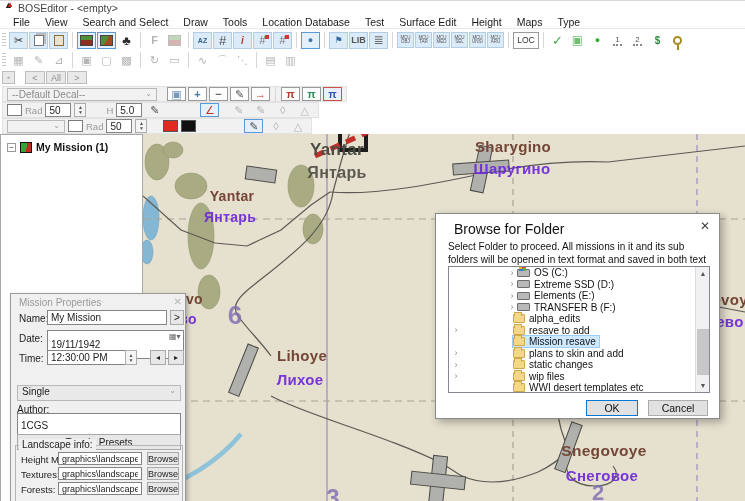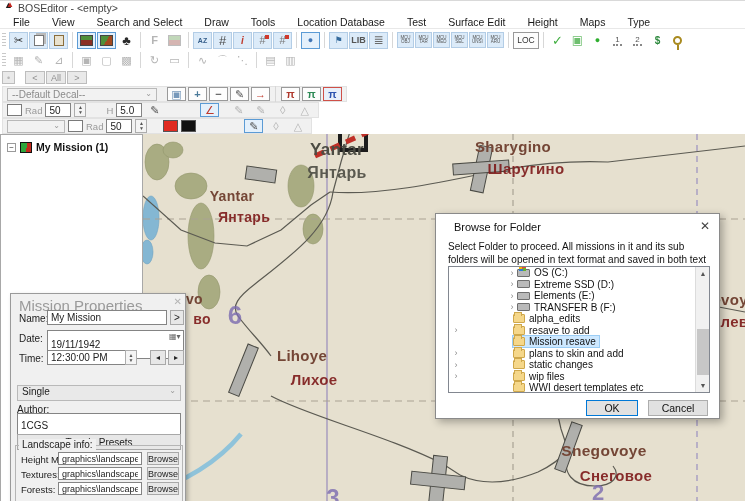--- a/index.html
+++ b/index.html
@@ -6,21 +6,21 @@
   html,body { background:#fff; }
   body { font-family:"Liberation Sans","DejaVu Sans",sans-serif; }
   .win { position:relative; width:745px; height:501px; overflow:hidden; background:#fff; border-top:1px solid #d9d9d9; }
 
   
   .titlebar { position:absolute; left:0; top:0; width:745px; height:14px; display:flex; align-items:center; gap:4px; padding-left:4px; background:#fff; }
   .appicon { width:10px; height:10px; position:relative; }
   .appicon:before { content:"▲"; position:absolute; left:0; top:-3px; font-size:9px; color:#1a1a1a; }
   .appicon:after { content:"▲"; position:absolute; left:2px; top:-3px; font-size:8px; color:#c2231d; }
   .title-text { font-size:10.5px; color:#444; }
-  .menubar { position:absolute; left:0; top:14px; width:745px; height:14px; display:flex; align-items:center; gap:8px; padding-left:6px; background:#fff; border-bottom:1px solid #e8e8e8; }
+  .menubar { position:absolute; left:0; top:14px; width:745px; height:14px; display:flex; align-items:center; gap:1px; padding-left:6px; background:#fff; border-bottom:1px solid #e8e8e8; }
   .menu-item { font-size:10.5px; color:#1a1a1a; padding:0 7px; cursor:default; }
 
   
   .tbrow { position:absolute; display:flex; align-items:center; gap:1px; }
   .sep { width:1px; height:16px; background:#d7d7d7; margin:0 3px; }
   .grip { width:4px; height:15px; margin-right:2px;
           background:repeating-linear-gradient(to bottom,#c9c9c9 0 1px,transparent 1px 3px); }
   .btn { display:inline-flex; align-items:center; justify-content:center; width:19px; height:17px;
          background:#dcebf9; border:1px solid #b3cde6; font-size:11px; color:#333; position:relative; }
   .btn.white { background:#fdfdfd; border-color:#9a9a9a; }
@@ -51,40 +51,40 @@
   .tp-item { display:flex; align-items:center; gap:4px; margin:6px 0 0 6px; }
   .expbox { width:9px; height:9px; border:1px solid #9a9a9a; background:#fff; font-size:8px; line-height:7px; text-align:center; color:#333; }
   .tp-ico { width:12px; height:11px; border:1px solid #111; background:linear-gradient(100deg,#2fa63c 0 55%,#c22a1d 55% 100%); }
   .tp-label { font-size:10.5px; font-weight:bold; color:#111; }
 
   
   .map { position:absolute; left:143px; top:133px; width:602px; height:368px; background:#e6e0cf; overflow:hidden; }
   .map svg { position:absolute; left:0; top:0; }
   .mlabel { position:absolute; transform:translateX(-50%); font-weight:bold; white-space:nowrap; letter-spacing:.3px; }
   .lab-en { color:#744636; }
-  .lab-ru { color:#7f1d1d; opacity:.92;margin-left:14px; }
+  .lab-ru { color:#6d28d9; opacity:.92; }
   .lab-dark { color:#4c4c43; }
   .gridnum { position:absolute; transform:translateX(-50%); color:#7b6bb0; font-weight:bold; opacity:.8; }
 
   
   .mprops { position:absolute; left:10px; top:292px; width:176px; height:209px; background:#f0f0f0;
             border:1px solid #9a9a9a; box-shadow:2px 2px 4px rgba(0,0,0,.25); font-size:10px; }
   .mprops .abs { position:absolute; }
-  .mp-title { left:8px; top:3px; color:#9a9a9a; font-size:15px; }
+  .mp-title { left:8px; top:3px; color:#9a9a9a; font-size:10px; }
   .mp-close { right:3px; top:2px; color:#b5b5b5; font-size:10px; }
   .mp-lbl { color:#222; font-size:10px; }
   .btn95 { background:#e7e7e7; border:1px solid #a8a8a8; display:inline-flex; align-items:center; justify-content:center; font-size:10px; color:#222; }
   .groupbox { border:1px solid #b5b5b5; }
   .legend { background:#f0f0f0; padding:0 3px; font-size:10px; color:#222; }
 
   
   .bdlg { position:absolute; left:435px; top:212px; width:285px; height:206px; background:#fff;
           border:1px solid #8a8a8a; box-shadow:3px 3px 8px rgba(0,0,0,.3); }
   .bdlg .abs { position:absolute; }
-  .bd-title { left:18px; top:7px; font-size:11px; color:#111;text-align:right; }
+  .bd-title { left:18px; top:7px; font-size:14px; color:#111;text-align:right; }
   .bd-close { left:260px; top:5px; font-size:12px; color:#444; width:18px; text-align:center; }
   .bd-desc { left:12px; top:27px; width:260px; height:27px; overflow:hidden; font-size:10px; line-height:12.5px; color:#111; }
   .bd-tree { left:12px; top:52px; width:262px; height:127px; border:1px solid #828790; background:#fff; overflow:hidden; }
   .trow { display:flex; align-items:center; height:11.5px; font-size:10px; color:#111; position:relative; }
   .texp { width:10px; text-align:center; color:#8a8a8a; font-size:9px; flex:none; }
   .tico { flex:none; position:relative; }
   .fold { width:12px; height:9px; background:#f5d78a; border:1px solid #cfa84c; border-radius:1px; margin-right:4px; }
   .fold:before { content:""; position:absolute; left:0; top:-3px; width:6px; height:3px; background:#f5d78a; border:1px solid #cfa84c; border-bottom:none; }
   .drv { width:13px; height:8px; background:#b9b9b9; border:1px solid #6e6e6e; border-radius:1px; margin-right:4px; }
   .drv.os:before { content:""; position:absolute; left:1px; top:-4px; width:7px; height:5px;

